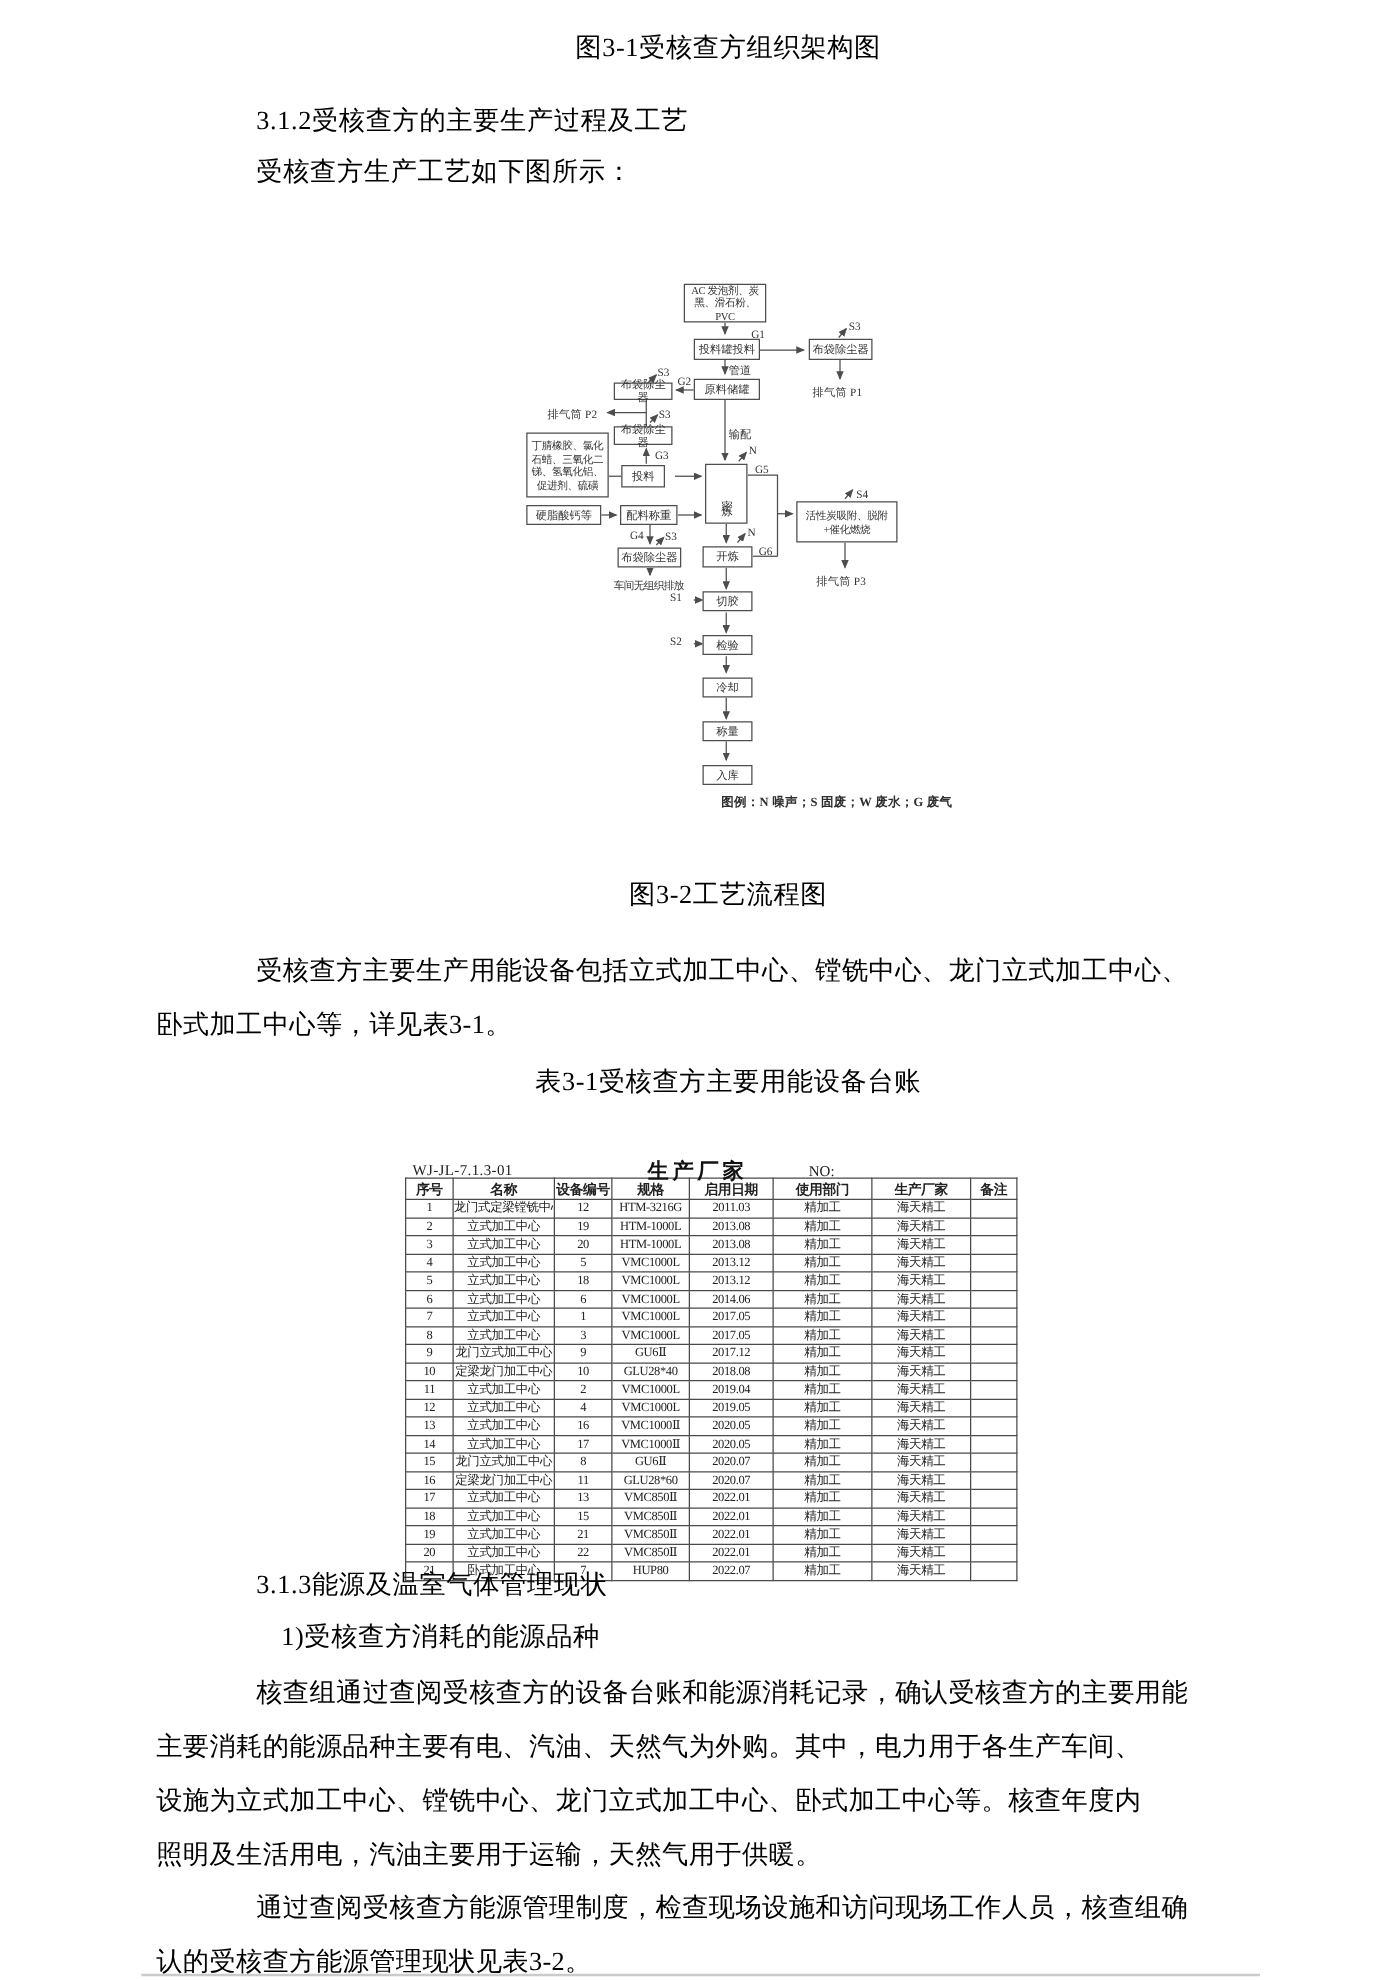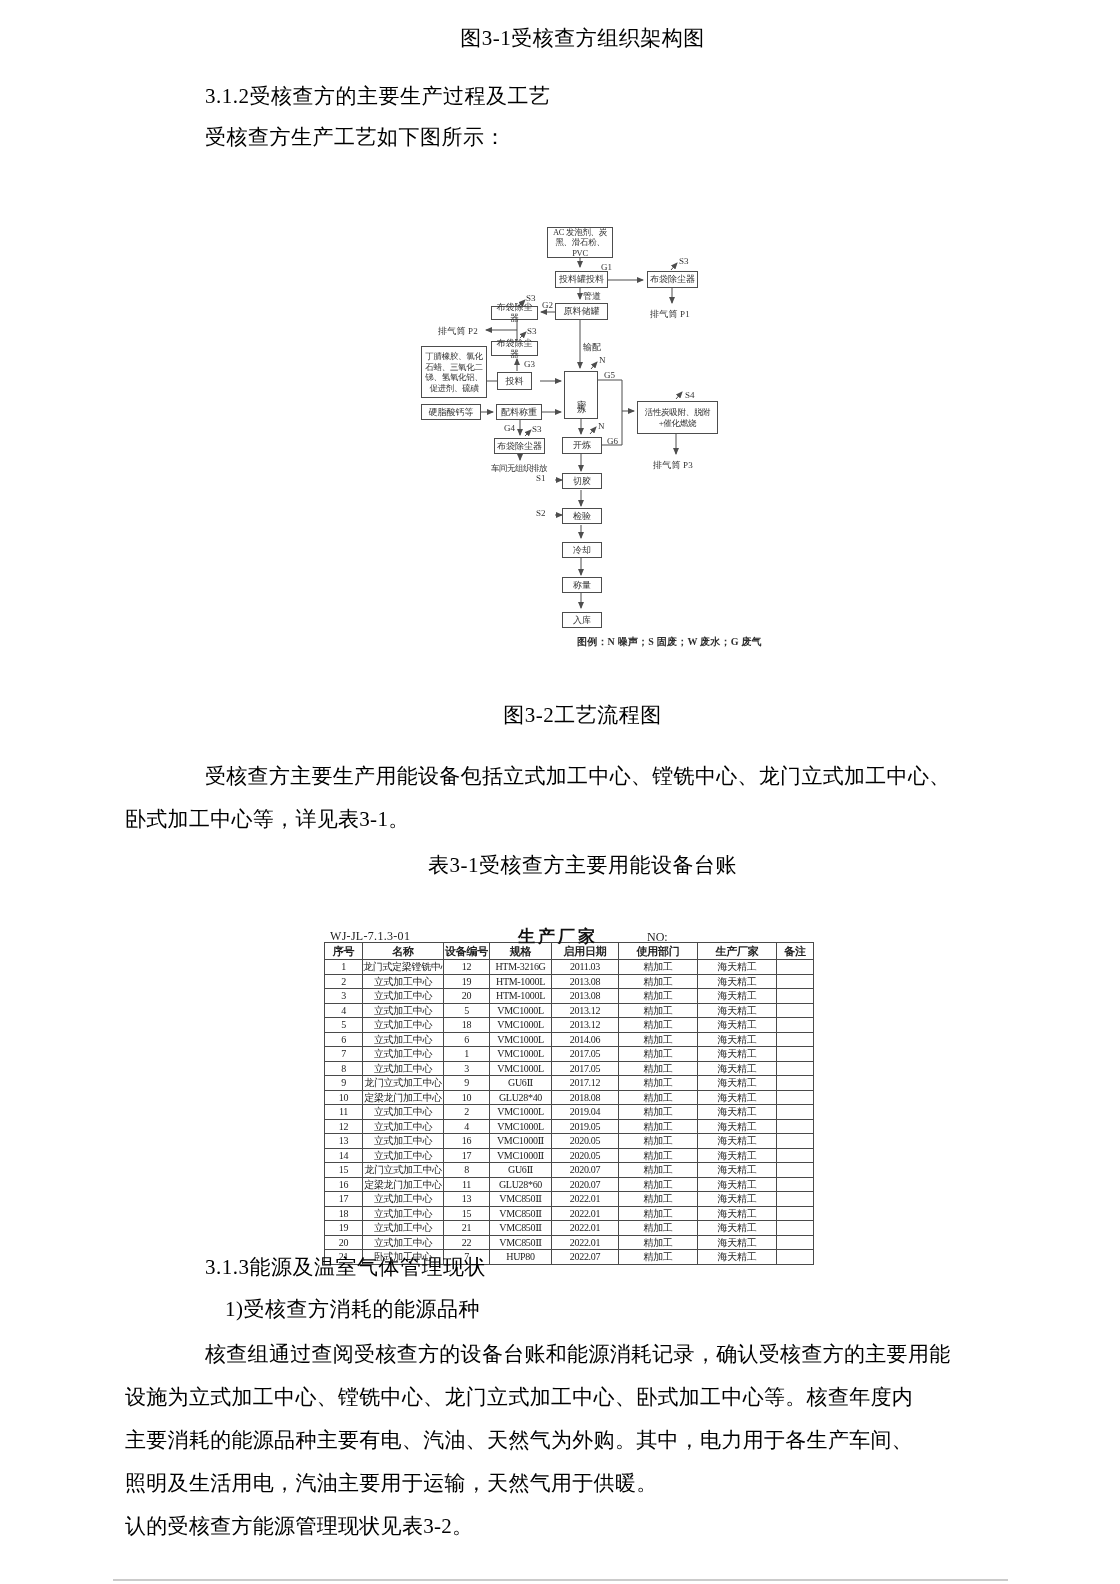--- a/index.html
+++ b/index.html
@@ -405,22 +405,23 @@
         </tr>
       </tbody>
   </table>
 </div>
 
 <div class="abs heading" style="left:205px;top:1253px;">3.1.3能源及温室气体管理现状</div>
 <div class="abs heading" style="left:205px;top:1295px;margin-left:20px;">1)受核查方消耗的能源品种</div>
 
 <div class="abs para" style="top:1333px;">
   <div class="line indent">核查组通过查阅受核查方的设备台账和能源消耗记录，确认受核查方的主要用能</div>
+  <div class="line">主要消耗的能源品种主要有电、汽油、天然气为外购。其中，电力用于各生产车间、</div>
   <div class="line">设施为立式加工中心、镗铣中心、龙门立式加工中心、卧式加工中心等。核查年度内</div>
-  <div class="line">主要消耗的能源品种主要有电、汽油、天然气为外购。其中，电力用于各生产车间、</div>
   <div class="line">照明及生活用电，汽油主要用于运输，天然气用于供暖。</div>
 </div>
 
 <div class="abs para" style="top:1505px;">
+  <div class="line indent">通过查阅受核查方能源管理制度，检查现场设施和访问现场工作人员，核查组确</div>
   <div class="line">认的受核查方能源管理现状见表3-2。</div>
 </div>
 
 <div class="abs bottom-rule"></div>
 
 </body></html>

